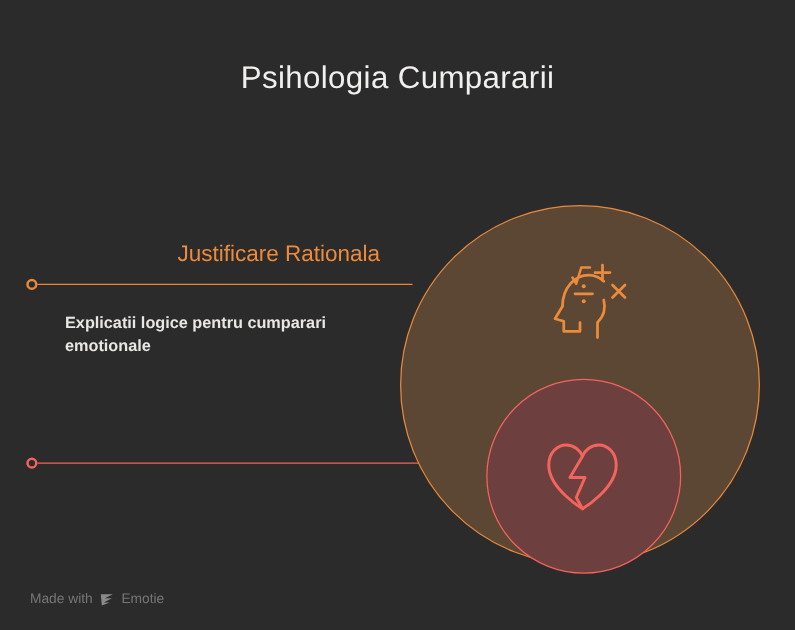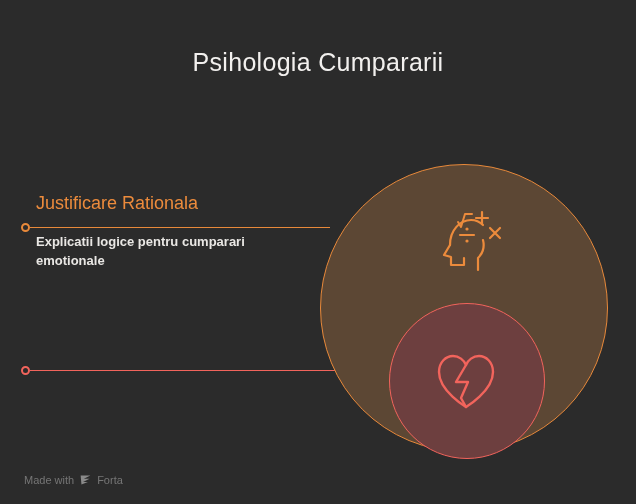--- a/index.html
+++ b/index.html
@@ -128,40 +128,41 @@
     width: 268px;
   }
   .block.rational { top: 192px; }
   .block.emotion  { top: 336px; }
 
   .block-heading {
     font-size: 18px;
     font-weight: normal;
     line-height: 22px;
     margin: 0;
+    text-align: right;
   }
   .block.rational .block-heading { color: #ec8b3c; }
   .block.emotion  .block-heading { color: #f2645c; }
 
   .block-desc {
-    margin: 0;
+    margin: 16px;
     padding-top: 18px;
     font-size: 13px;
     font-weight: bold;
     line-height: 19px;
     color: #e9e7e4;
   }
 
   
   .watermark {
     position: absolute;
     left: 24px;
     bottom: 18px;
     display: flex;
-    align-items: center;
+    align-items: flex-start;
     gap: 5px;
     font-size: 11px;
     color: #767676;
   }
   .watermark-logo {
     width: 13px;
     height: 13px;
     display: block;
   }
 </style>
@@ -213,16 +214,16 @@
   </div>
 
   <div class="block emotion">
   </div>
 
   <div class="watermark">
     <span>Made with</span>
     <svg class="watermark-logo" viewBox="0 0 16 16">
       <path d="M2 3 L14 3 L6 7 L13 7 L5 11 L11 11 L3 14 Z" fill="#8a8a8a"></path>
     </svg>
-    <span>Forta</span>
+    <span>Emotie</span>
   </div>
 
 </div>
 
 </body></html>

